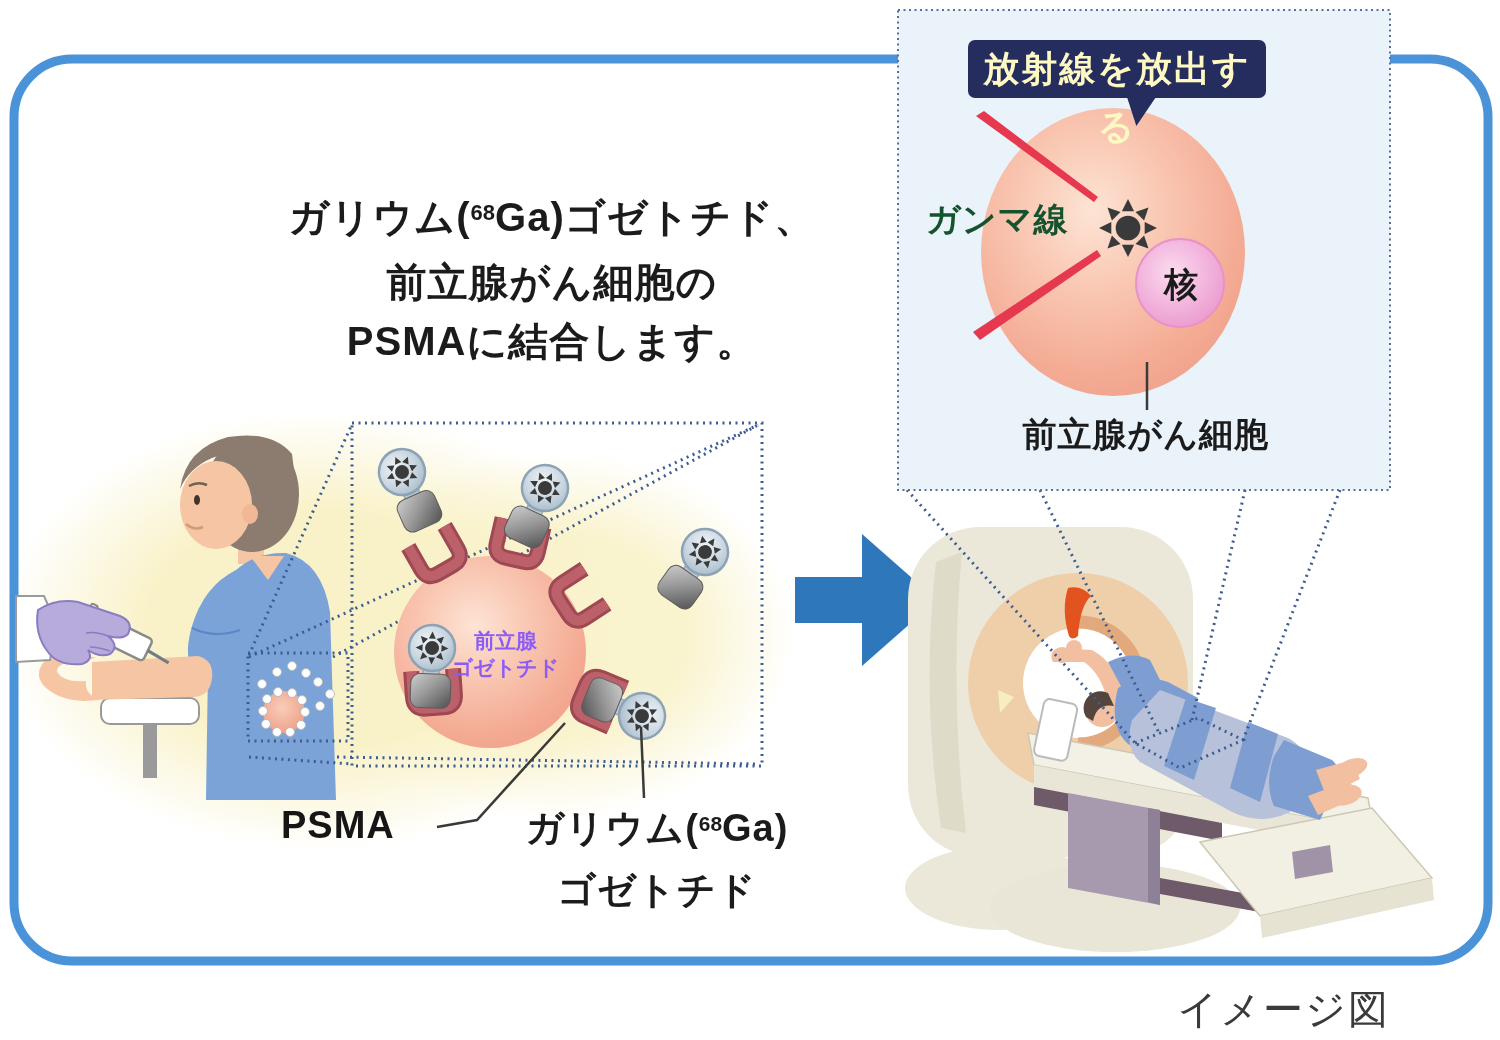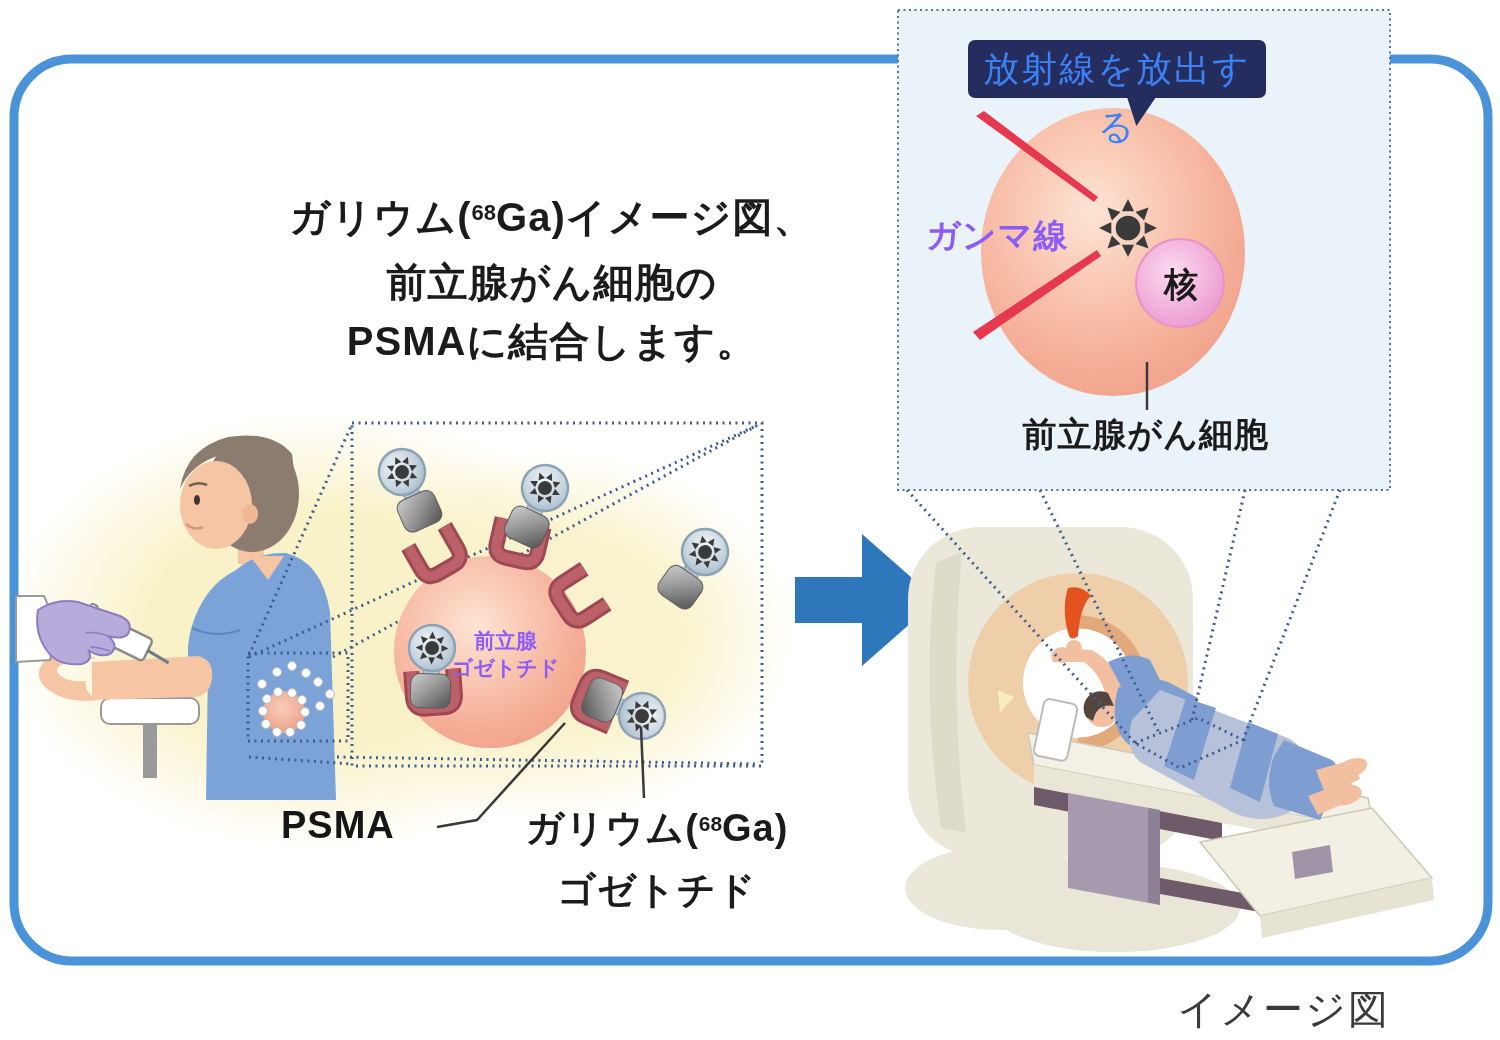--- a/index.html
+++ b/index.html
@@ -4,24 +4,24 @@
 <style>
   html,body{margin:0;padding:0;background:#fff;}
   .canvas{position:relative;width:1500px;height:1040px;background:#fff;overflow:hidden;
           font-family:"Liberation Sans","DejaVu Sans",sans-serif;}
   .canvas svg{position:absolute;left:0;top:0;}
   .ov{position:absolute;color:#1b1b1b;}
   .main-text{left:252px;top:188px;width:600px;text-align:center;font-size:40px;
              line-height:59px;font-weight:600;letter-spacing:1px;}
   .sup{font-size:0.55em;position:relative;top:-0.5em;letter-spacing:0;}
   .bubble{left:968px;top:40px;width:298px;height:58px;background:#252c5e;border-radius:7px;
-          color:#3b82f6;font-size:36px;font-weight:400;text-align:center;line-height:58px;letter-spacing:2px;}
+          color:#fef9c3;font-size:36px;font-weight:700;text-align:center;line-height:58px;letter-spacing:2px;}
   .bubble-tail{left:1124px;top:96px;width:0;height:0;border-left:15px solid transparent;
                border-right:15px solid transparent;border-top:30px solid #252c5e;transform:skewX(-10deg);}
-  .gamma-label{left:926px;top:213px;font-size:34px;font-weight:600;color:#8b5cf6;letter-spacing:1px;}
+  .gamma-label{left:926px;top:197px;font-size:34px;font-weight:600;color:#14532d;letter-spacing:1px;}
   .nucleus-label{left:1150px;top:262px;width:62px;text-align:center;font-size:34px;font-weight:600;}
   .inset-cell-label{left:965px;top:412px;width:304px;text-align:right;font-size:34px;font-weight:600;letter-spacing:1px;}
   .cell-inner-label{left:428px;top:627px;width:155px;text-align:center;font-size:21px;
                     line-height:27px;font-weight:700;color:#8b5cf6;}
   .psma-label{left:281px;top:804px;font-size:38px;font-weight:600;color:#161616;letter-spacing:1px;}
   .tracer-label{left:492px;top:800px;width:330px;text-align:center;font-size:38px;
                 line-height:56px;font-weight:700;letter-spacing:1px;}
   .footer-caption{left:1080px;top:982px;width:310px;text-align:right;font-size:40px;color:#3a3a3a;letter-spacing:2px;}
 </style>
 </head>
@@ -241,21 +241,21 @@
     <ellipse cx="1113" cy="252" rx="132" ry="144" fill="url(#cellGrad)"></ellipse>
     <polygon points="976,116 984,111 1098,197 1094,202" fill="#e6384e"></polygon>
     <polygon points="973,332 980,340 1101,256 1097,250" fill="#e6384e"></polygon>
     <circle cx="1180" cy="283" r="44" fill="url(#nucGrad)" stroke="#e893c8" stroke-width="2"></circle>
     <use href="#star" transform="translate(1128,228) scale(1.45)"></use>
     <path d="M 1147,362 L 1147,410" stroke="#3a3a3a" stroke-width="2.5"></path>
   </g>
 </svg>
 
 <div class="ov main-text">
-  <div><span>ガリウム(</span><span class="sup">68</span><span>Ga)イメージ図、</span></div>
+  <div><span>ガリウム(</span><span class="sup">68</span><span>Ga)ゴゼトチド、</span></div>
   <div>前立腺がん細胞の</div>
   <div>PSMAに結合します。</div>
 </div>
 
 <div class="ov bubble">放射線を放出する</div>
 <div class="ov bubble-tail"></div>
 
 <div class="ov gamma-label">ガンマ線</div>
 <div class="ov nucleus-label">核</div>
 <div class="ov inset-cell-label">前立腺がん細胞</div>

